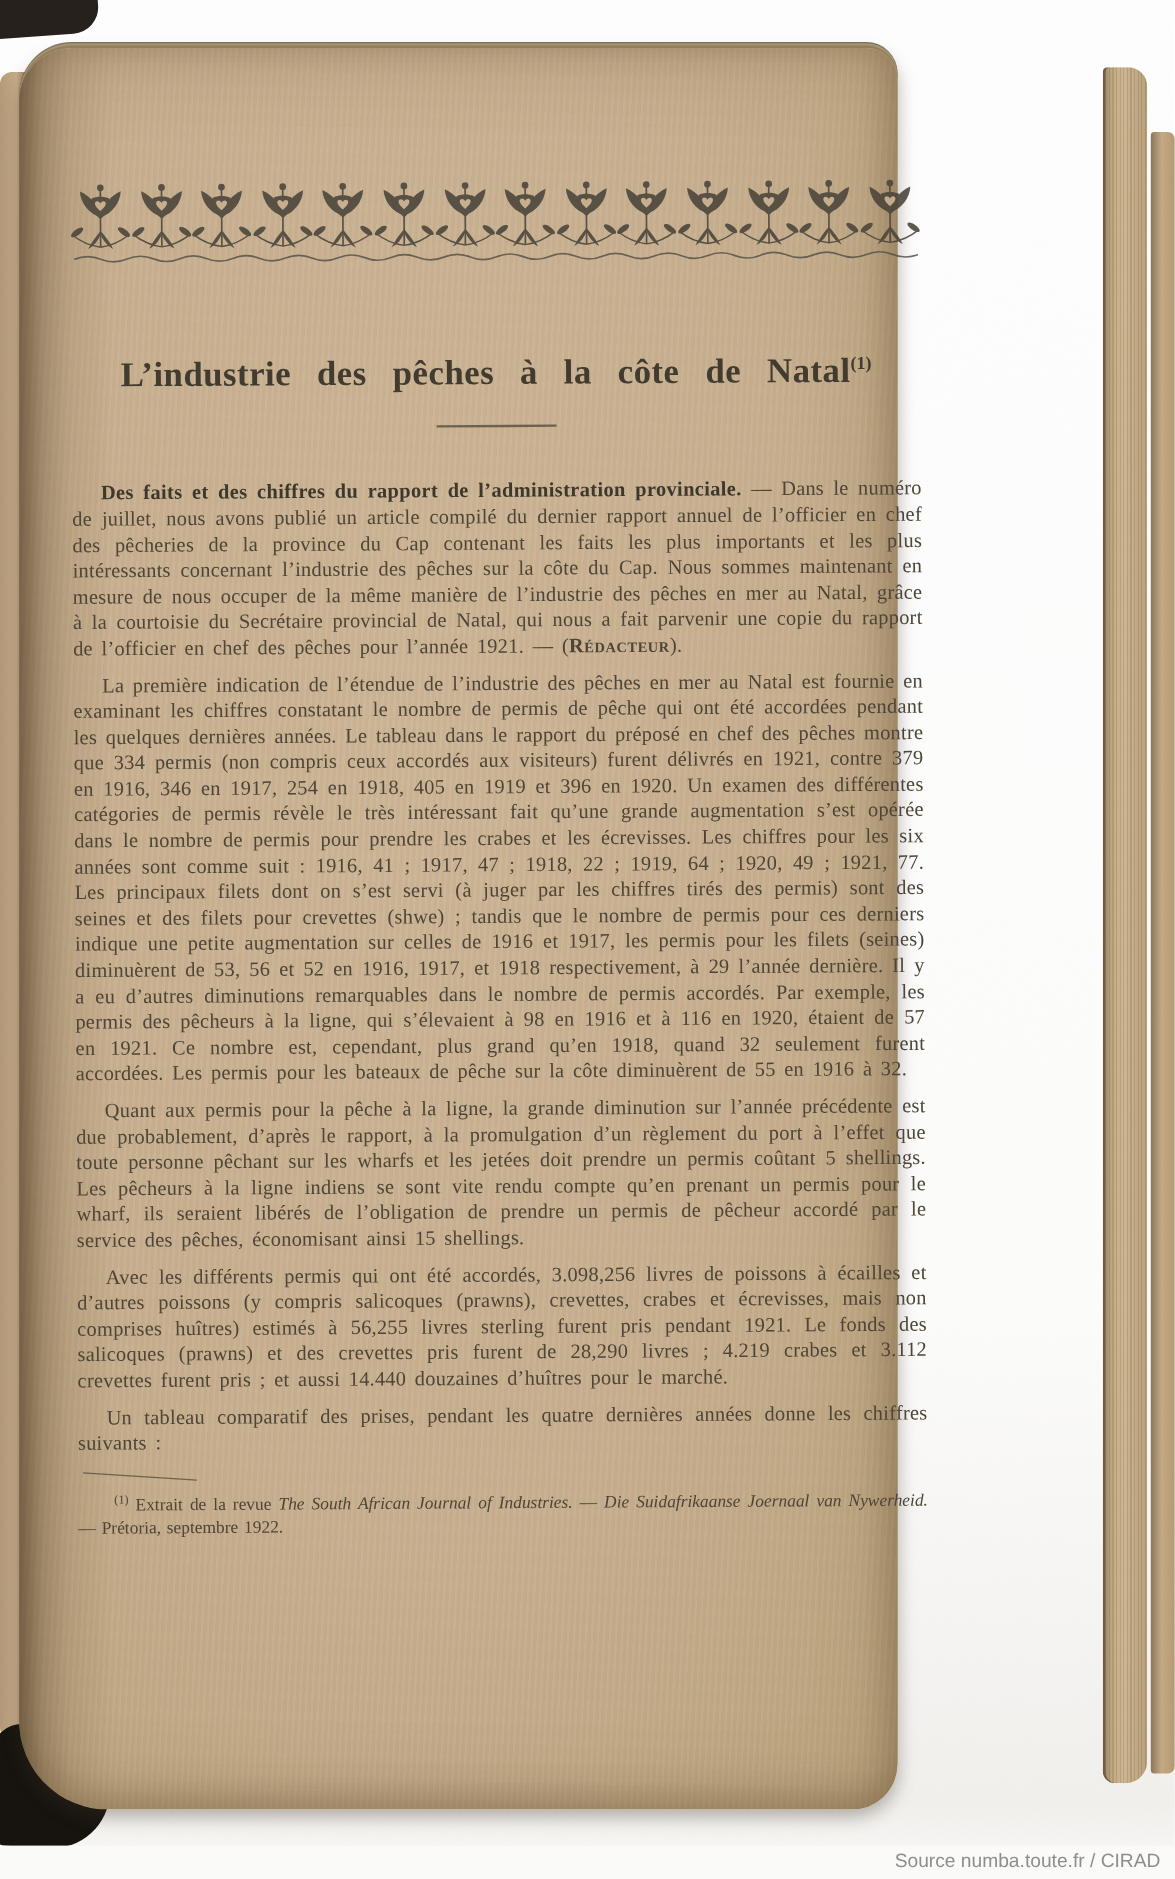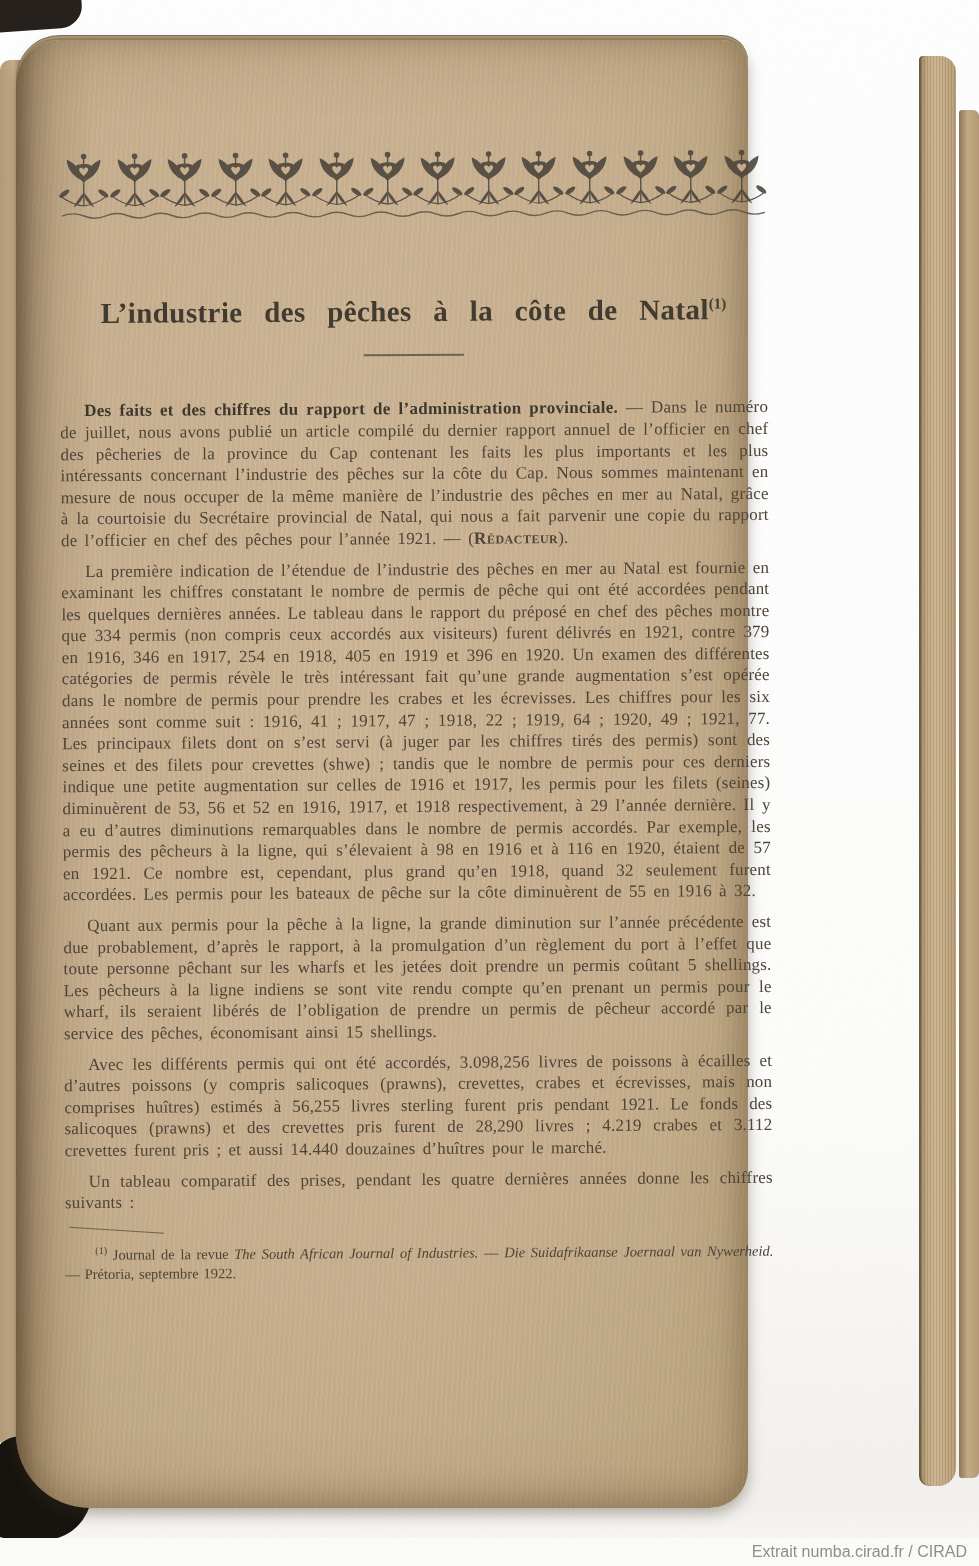--- a/index.html
+++ b/index.html
@@ -169,25 +169,25 @@
       <p class="para">La première indication de l’étendue de l’industrie des pêches en mer au Natal est fournie en examinant les chiffres constatant le nombre de permis de pêche qui ont été accordées pendant les quelques dernières années. Le tableau dans le rapport du préposé en chef des pêches montre que 334 permis (non compris ceux accordés aux visiteurs) furent délivrés en 1921, contre 379 en 1916, 346 en 1917, 254 en 1918, 405 en 1919 et 396 en 1920. Un examen des différentes catégories de permis révèle le très intéressant fait qu’une grande augmentation s’est opérée dans le nombre de permis pour prendre les crabes et les écrevisses. Les chiffres pour les six années sont comme suit : 1916, 41 ; 1917, 47 ; 1918, 22 ; 1919, 64 ; 1920, 49 ; 1921, 77. Les principaux filets dont on s’est servi (à juger par les chiffres tirés des permis) sont des seines et des filets pour crevettes (shwe) ; tandis que le nombre de permis pour ces derniers indique une petite augmentation sur celles de 1916 et 1917, les permis pour les filets (seines) diminuèrent de 53, 56 et 52 en 1916, 1917, et 1918 respectivement, à 29 l’année dernière. Il y a eu d’autres diminutions remarquables dans le nombre de permis accordés. Par exemple, les permis des pêcheurs à la ligne, qui s’élevaient à 98 en 1916 et à 116 en 1920, étaient de 57 en 1921. Ce nombre est, cependant, plus grand qu’en 1918, quand 32 seulement furent accordées. Les permis pour les bateaux de pêche sur la côte diminuèrent de 55 en 1916 à 32.</p>
 
       <p class="para">Quant aux permis pour la pêche à la ligne, la grande diminution sur l’année précédente est due probablement, d’après le rapport, à la promulgation d’un règlement du port à l’effet que toute personne pêchant sur les wharfs et les jetées doit prendre un permis coûtant 5 shellings. Les pêcheurs à la ligne indiens se sont vite rendu compte qu’en prenant un permis pour le wharf, ils seraient libérés de l’obligation de prendre un permis de pêcheur accordé par le service des pêches, économisant ainsi 15 shellings.</p>
 
       <p class="para">Avec les différents permis qui ont été accordés, 3.098,256 livres de poissons à écailles et d’autres poissons (y compris salicoques (prawns), crevettes, crabes et écrevisses, mais non comprises huîtres) estimés à 56,255 livres sterling furent pris pendant 1921. Le fonds des salicoques (prawns) et des crevettes pris furent de 28,290 livres ; 4.219 crabes et 3.112 crevettes furent pris ; et aussi 14.440 douzaines d’huîtres pour le marché.</p>
 
       <p class="para">Un tableau comparatif des prises, pendant les quatre dernières années donne les chiffres suivants :</p>
     </div>
 
     <hr class="fn-rule">
-    <p class="footnote"><sup>(1)</sup><span> Journal de la revue </span><em>The South African Journal of Industries.</em><span> — </span><em>Die Suidafrikaanse Joernaal van Nywerheid.</em><span> — Prétoria, septembre 1922.</span></p>
+    <p class="footnote"><sup>(1)</sup><span> Extrait de la revue </span><em>The South African Journal of Industries.</em><span> — </span><em>Die Suidafrikaanse Joernaal van Nywerheid.</em><span> — Prétoria, septembre 1922.</span></p>
   </div>
 </div>
 
-<div class="credit">Extrait numba.cirad.fr / CIRAD</div>
+<div class="credit">Source numba.toute.fr / CIRAD</div>
 
 <svg class="grain">
   <filter id="g">
       <feTurbulence type="fractalNoise" baseFrequency="0.9" numOctaves="2"></feTurbulence>
       <feColorMatrix type="saturate" values="0"></feColorMatrix>
     </filter>
   <rect width="100%" height="100%" filter="url(#g)"></rect>
 </svg>
 
 </body></html>

